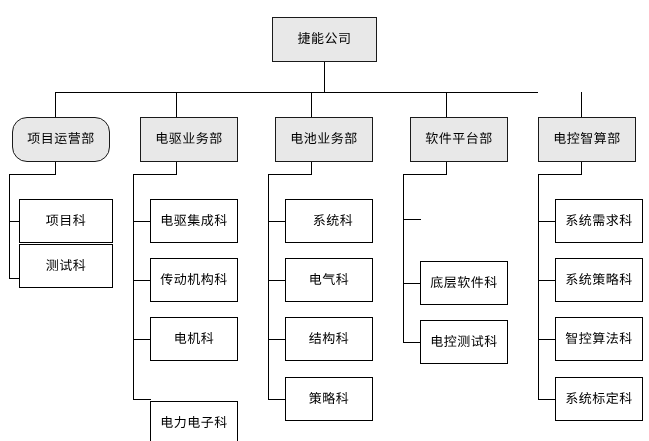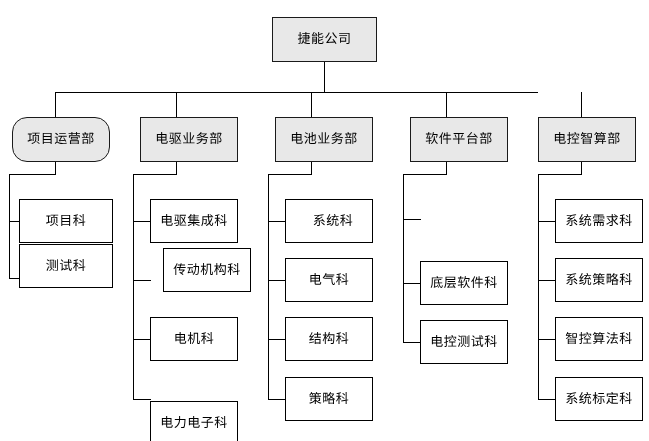--- a/index.html
+++ b/index.html
@@ -74,21 +74,21 @@
   <div class="line v" style="left:176px; top:92px; height:25px;"></div>
   <div class="node level-dept" style="left:140px; top:117px; width:98px; height:45px;">电驱业务部</div>
   <div class="line v" style="left:176px; top:162px; height:12px;"></div>
   <div class="line h" style="left:133px; top:174px; width:44px;"></div>
   <div class="line v" style="left:133px; top:174px; height:225px;"></div>
 
   <div class="line h" style="left:133px; top:221px; width:18px;"></div>
   <div class="node level-section" style="left:150px; top:199px; width:88px; height:44px;">电驱集成科</div>
 
   <div class="line h" style="left:133px; top:280px; width:18px;"></div>
-  <div class="node level-section" style="left:150px; top:248px; width:88px; height:44px;margin-left:13px;">传动机构科</div>
+  <div class="node level-section" style="left:150px; top:258px; width:88px; height:44px;">传动机构科</div>
 
   <div class="line h" style="left:133px; top:339px; width:18px;"></div>
   <div class="node level-section" style="left:150px; top:317px; width:88px; height:44px;">电机科</div>
 
   <div class="line h" style="left:133px; top:399px; width:18px;"></div>
   <div class="node level-section" style="left:150px; top:377px; width:88px; height:44px;margin-top:24px;">电力电子科</div>
 
   <div class="line v" style="left:311px; top:92px; height:25px;"></div>
   <div class="node level-dept" style="left:275px; top:117px; width:98px; height:45px;">电池业务部</div>
   <div class="line v" style="left:311px; top:162px; height:12px;"></div>

